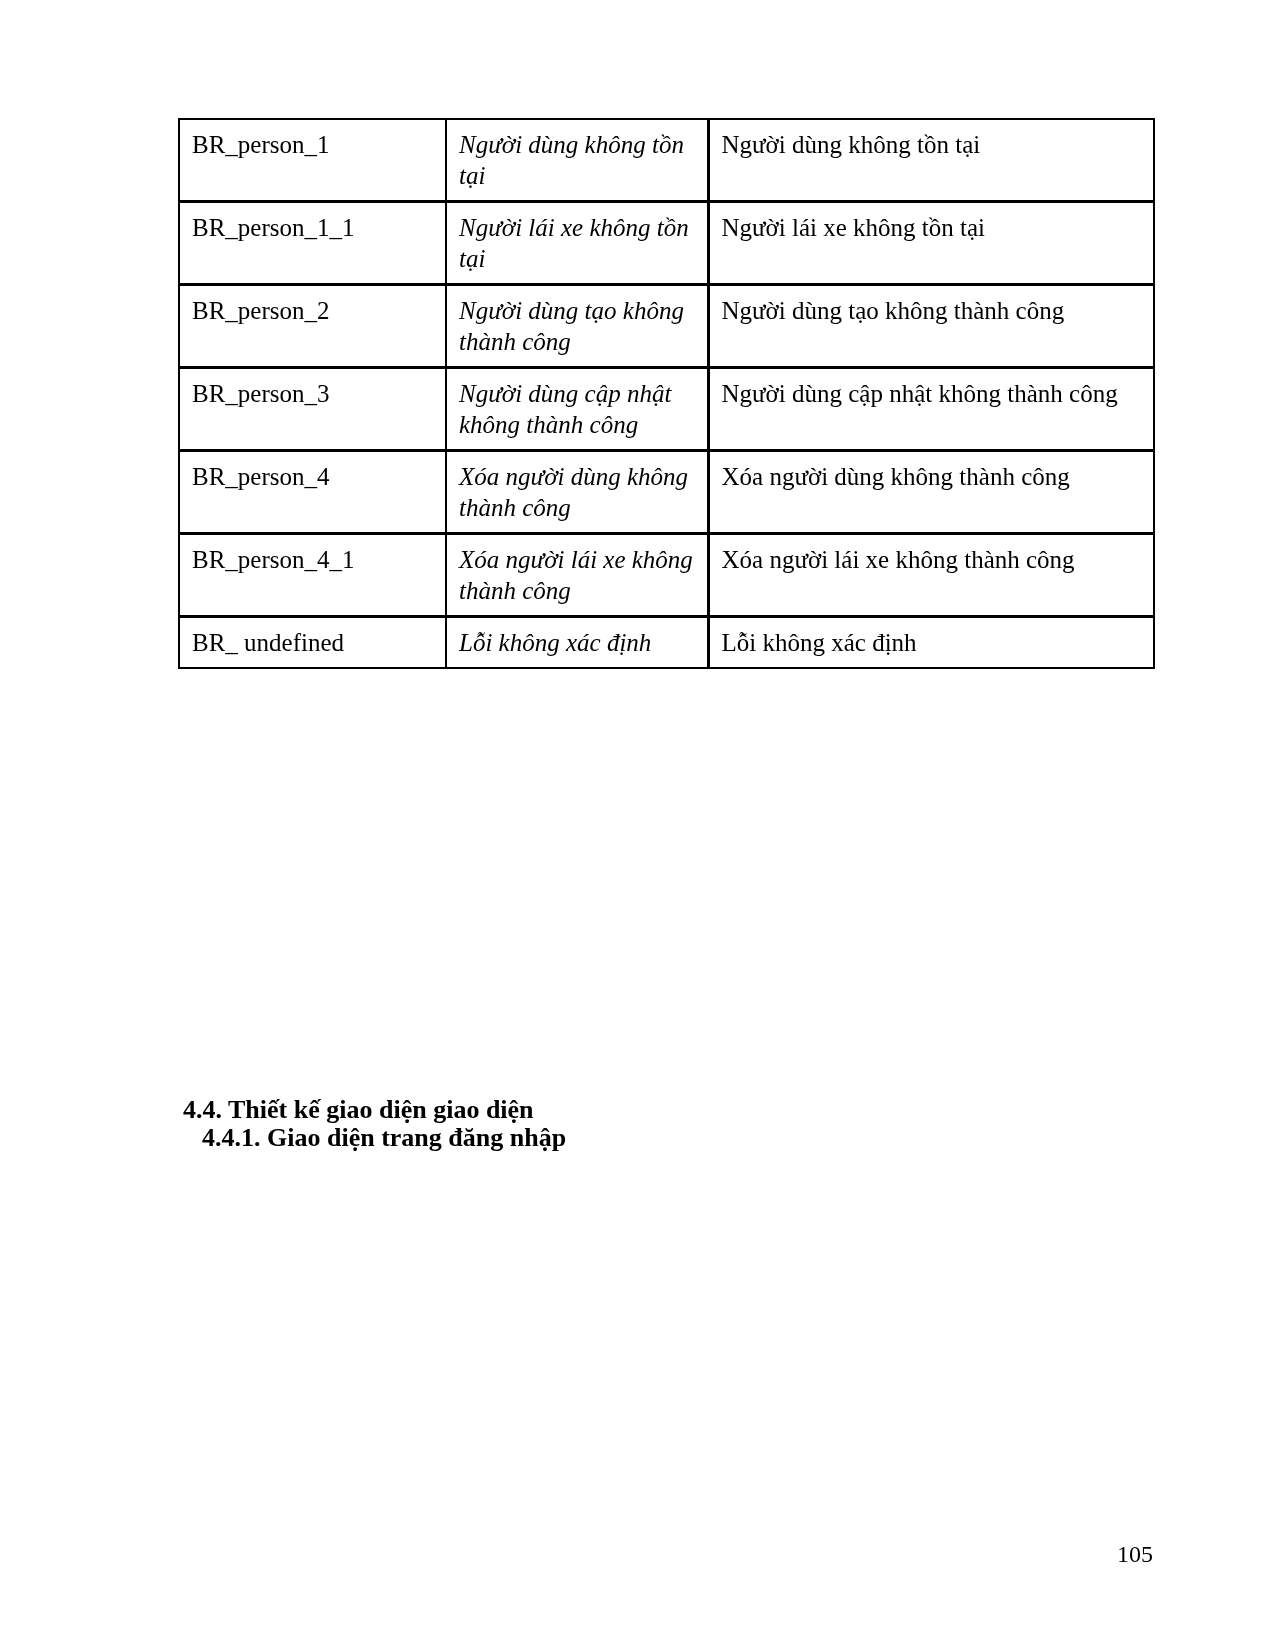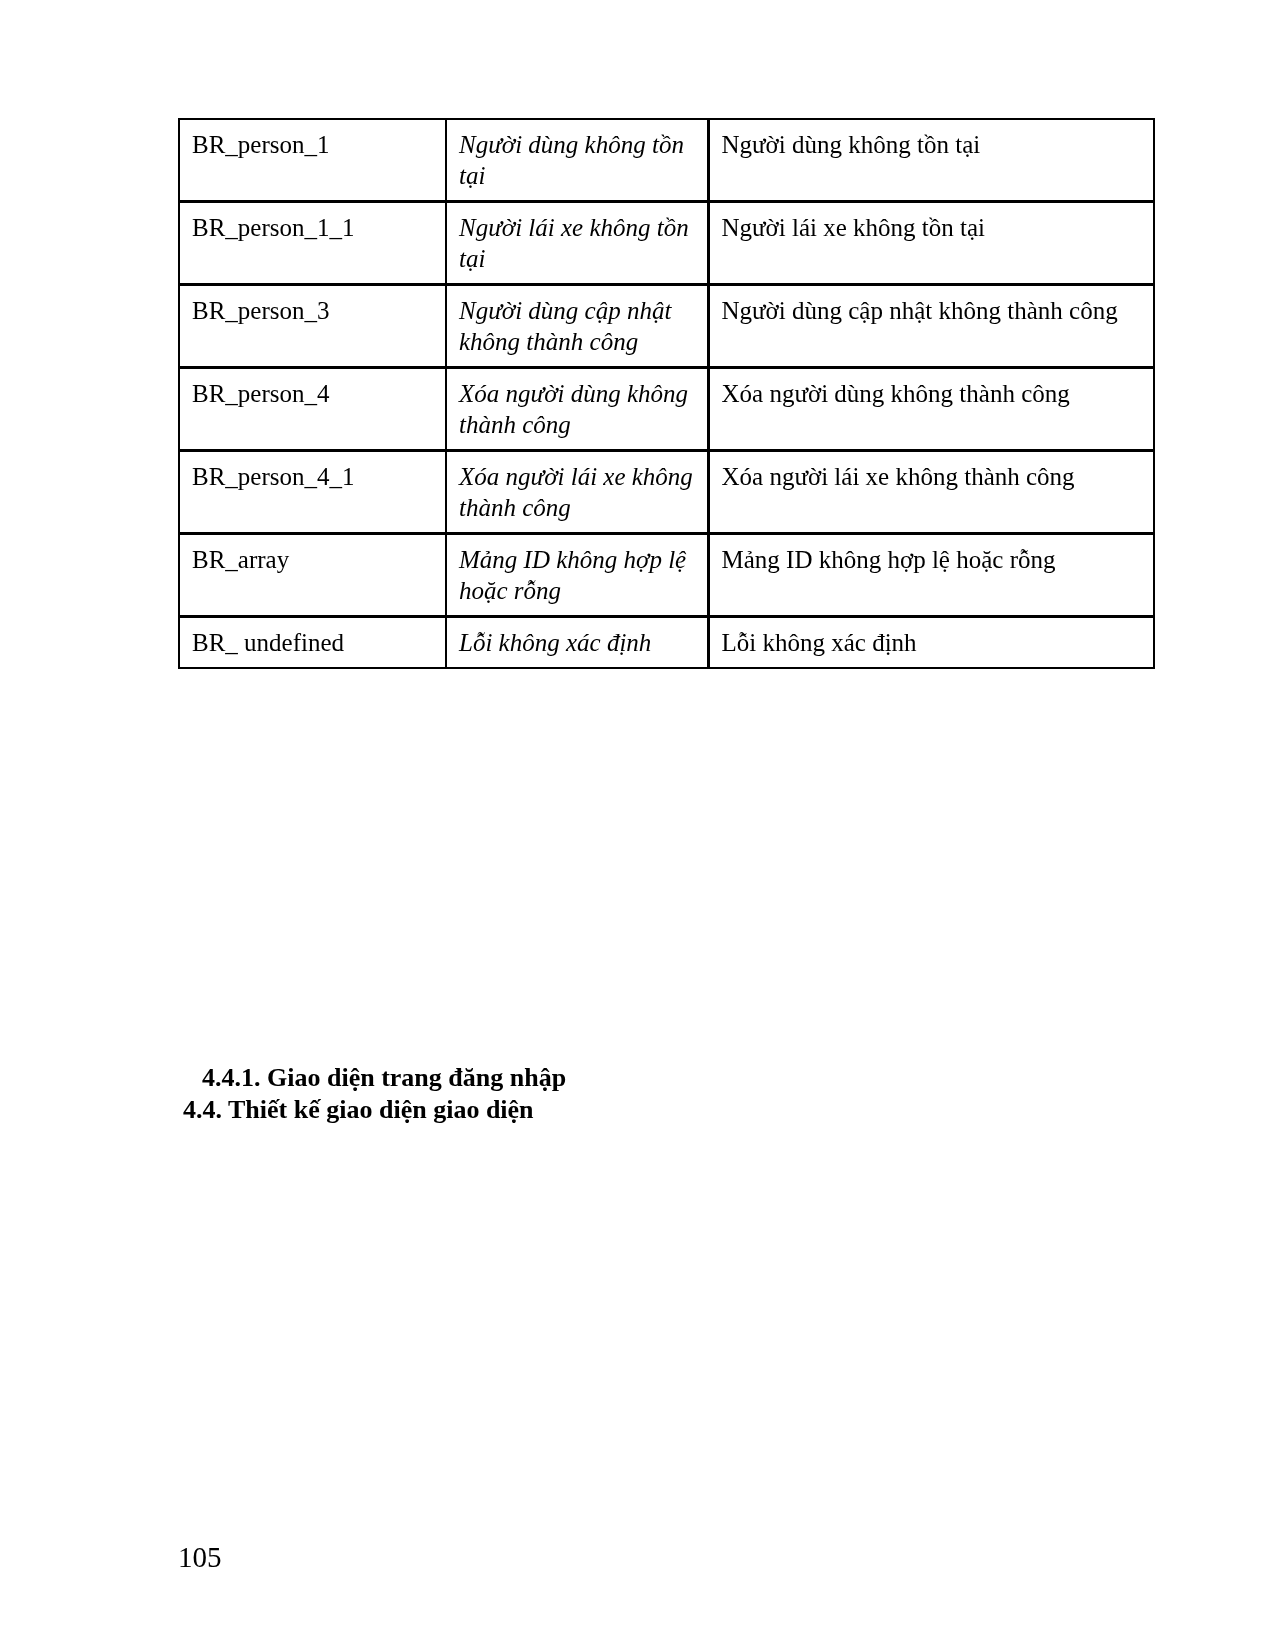--- a/index.html
+++ b/index.html
@@ -56,36 +56,36 @@
     top: 1078px;
     margin: 16px;
     font-size: 26px;
     font-weight: bold;
     line-height: 32px;
     white-space: nowrap;
   }
   .h-subsection {
     position: absolute;
     left: 202px;
-    top: 1062px;
+    top: 1122px;
     margin: 0;
     font-size: 26px;
     font-weight: bold;
     line-height: 32px;
     white-space: nowrap;
   }
 
   
   .page-number {
     position: absolute;
     left: 178px;
     width: 975px;
     top: 1541px;
-    text-align: left;
-    font-size: 29px;
+    text-align: right;
+    font-size: 24px;
   }
 </style>
 </head>
 <body>
 
 <div class="page">
 
   <table class="err-table">
     <colgroup>
       <col class="c1">
@@ -99,44 +99,44 @@
 tại</td>
     <td class="cell-full">Người dùng không tồn tại</td>
   </tr>
         <tr>
     <td class="cell-code">BR_person_1_1</td>
     <td class="cell-short">Người lái xe không tồn
 tại</td>
     <td class="cell-full">Người lái xe không tồn tại</td>
   </tr>
         <tr>
+    <td class="cell-code">BR_person_2</td>
+    <td class="cell-short">Người dùng tạo không
+thành công</td>
+    <td class="cell-full">Người dùng tạo không thành công</td>
+  </tr>
+        <tr>
     <td class="cell-code">BR_person_3</td>
     <td class="cell-short">Người dùng cập nhật
 không thành công</td>
     <td class="cell-full">Người dùng cập nhật không thành công</td>
   </tr>
         <tr>
     <td class="cell-code">BR_person_4</td>
     <td class="cell-short">Xóa người dùng không
 thành công</td>
     <td class="cell-full">Xóa người dùng không thành công</td>
   </tr>
         <tr>
     <td class="cell-code">BR_person_4_1</td>
     <td class="cell-short">Xóa người lái xe không
 thành công</td>
     <td class="cell-full">Xóa người lái xe không thành công</td>
   </tr>
         <tr>
-    <td class="cell-code">BR_array</td>
-    <td class="cell-short">Mảng ID không hợp lệ
-hoặc rỗng</td>
-    <td class="cell-full">Mảng ID không hợp lệ hoặc rỗng</td>
-  </tr>
-        <tr>
     <td class="cell-code">BR_ undefined</td>
     <td class="cell-short">Lỗi không xác định</td>
     <td class="cell-full">Lỗi không xác định</td>
   </tr>
       </tbody>
   </table>
 
   <h2 class="h-section">4.4. Thiết kế giao diện giao diện</h2>
 
   <h3 class="h-subsection">4.4.1. Giao diện trang đăng nhập</h3>

